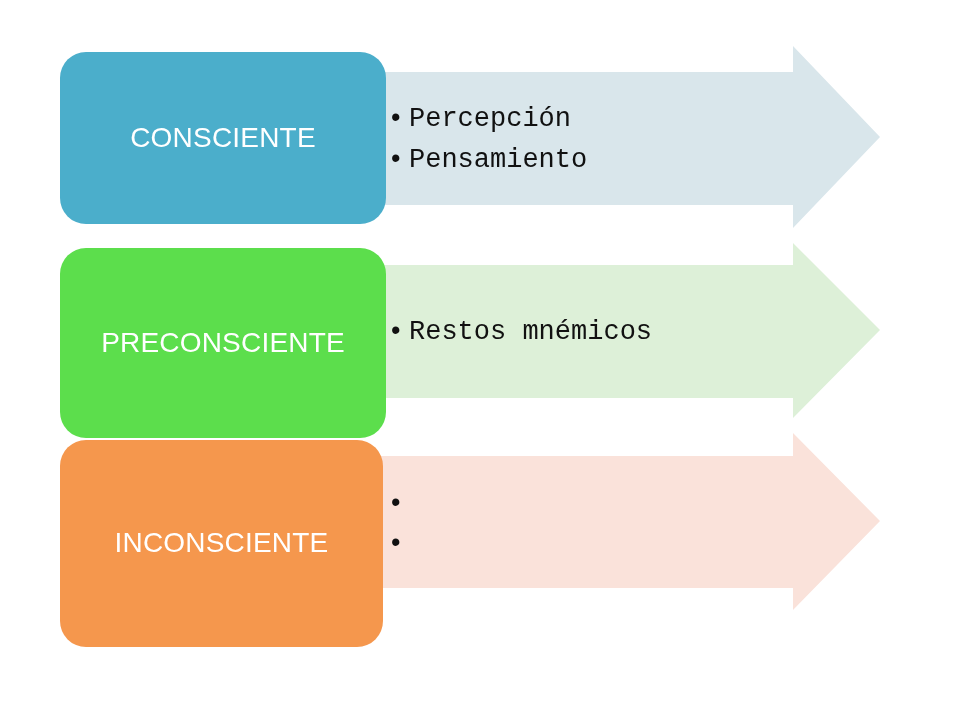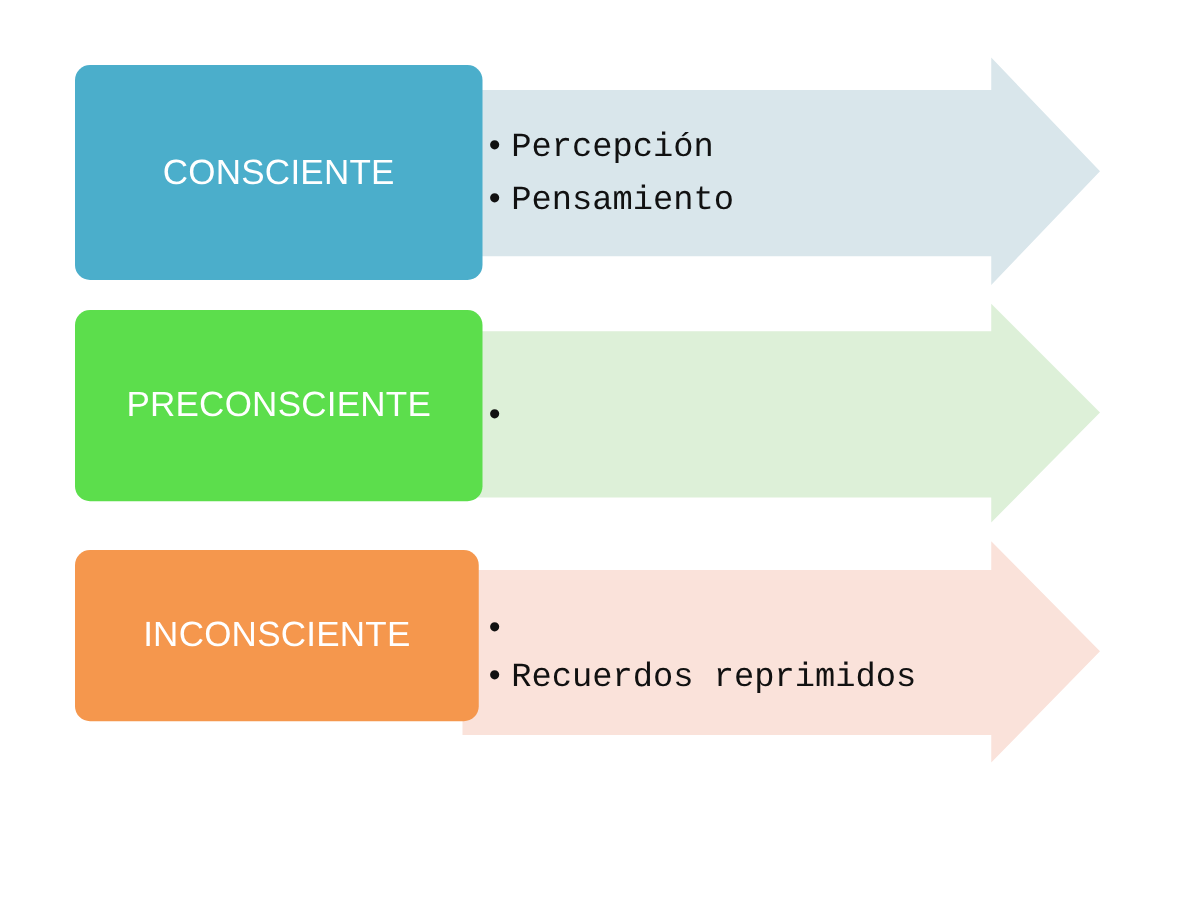--- a/index.html
+++ b/index.html
@@ -25,21 +25,21 @@
     height: 720px;
     pointer-events: none;
   }
   .level-row {
     position: absolute;
     left: 0;
     top: 0;
   }
   .level-box {
     position: absolute;
-    border-radius: 12px;
+    border-radius: 26px;
     display: flex;
     align-items: center;
     justify-content: center;
     box-sizing: border-box;
   }
   .level-box-label {
     color: #ffffff;
     font-size: 28px;
     font-weight: 400;
     letter-spacing: 0.2px;
@@ -79,29 +79,29 @@
   
   #box-consciente {
     left: 60px; top: 52px; width: 326px; height: 172px;
     background: #4BAECB;
   }
   #list-consciente {
     left: 387px; top: 72px; width: 400px; height: 134px;
   }
   
   #box-preconsciente {
-    left: 60px; top: 248px; width: 326px; height: 153px;
+    left: 60px; top: 248px; width: 326px; height: 190px;
     background: #5CDE4C;
   }
   #list-preconsciente {
     left: 387px; top: 265px; width: 400px; height: 134px;
   }
   
   #box-inconsciente {
-    left: 60px; top: 440px; width: 323px; height: 137px;
+    left: 60px; top: 440px; width: 323px; height: 207px;
     background: #F5974D;
   }
   #list-inconsciente {
     left: 387px; top: 456px; width: 420px; height: 133px;
   }
 </style>
 </head>
 <body>
 
 <div id="slide">
@@ -128,32 +128,32 @@
     </div>
   </div>
 
   <div class="level-row">
     <div class="level-box" id="box-preconsciente">
       <span class="level-box-label">PRECONSCIENTE</span>
     </div>
     <div class="bullet-list" id="list-preconsciente">
       <div class="bullet-item">
         <span class="bullet-dot">•</span>
+        <span class="bullet-text">Restos mnémicos</span>
       </div>
     </div>
   </div>
 
   <div class="level-row">
     <div class="level-box" id="box-inconsciente">
       <span class="level-box-label">INCONSCIENTE</span>
     </div>
     <div class="bullet-list" id="list-inconsciente">
       <div class="bullet-item">
         <span class="bullet-dot">•</span>
       </div>
       <div class="bullet-item">
         <span class="bullet-dot">•</span>
-        <span class="bullet-text">Recuerdos reprimidos</span>
       </div>
     </div>
   </div>
 
 </div>
 
 </body></html>

